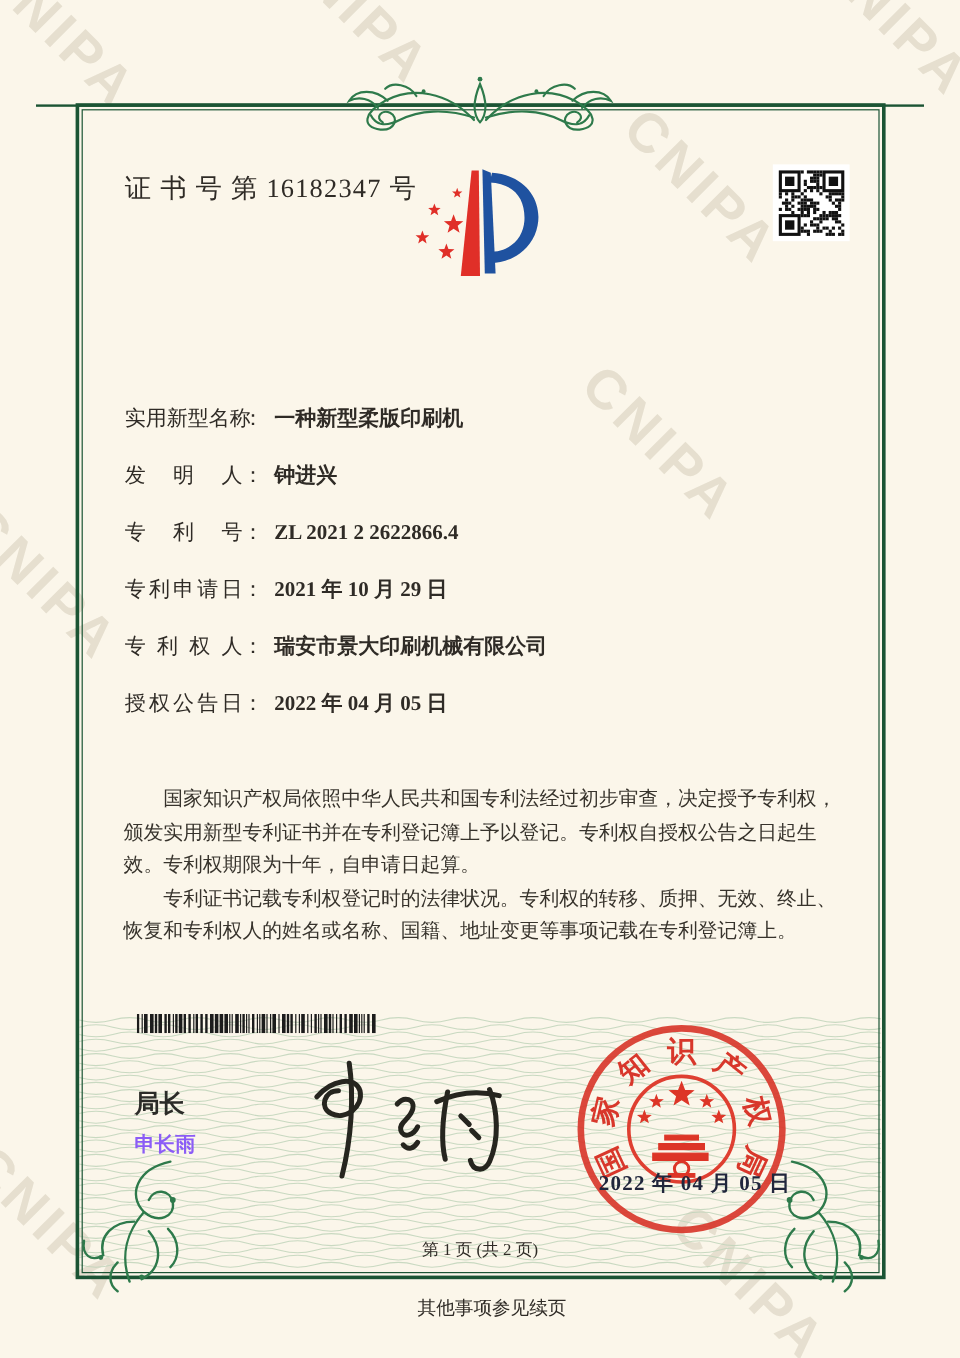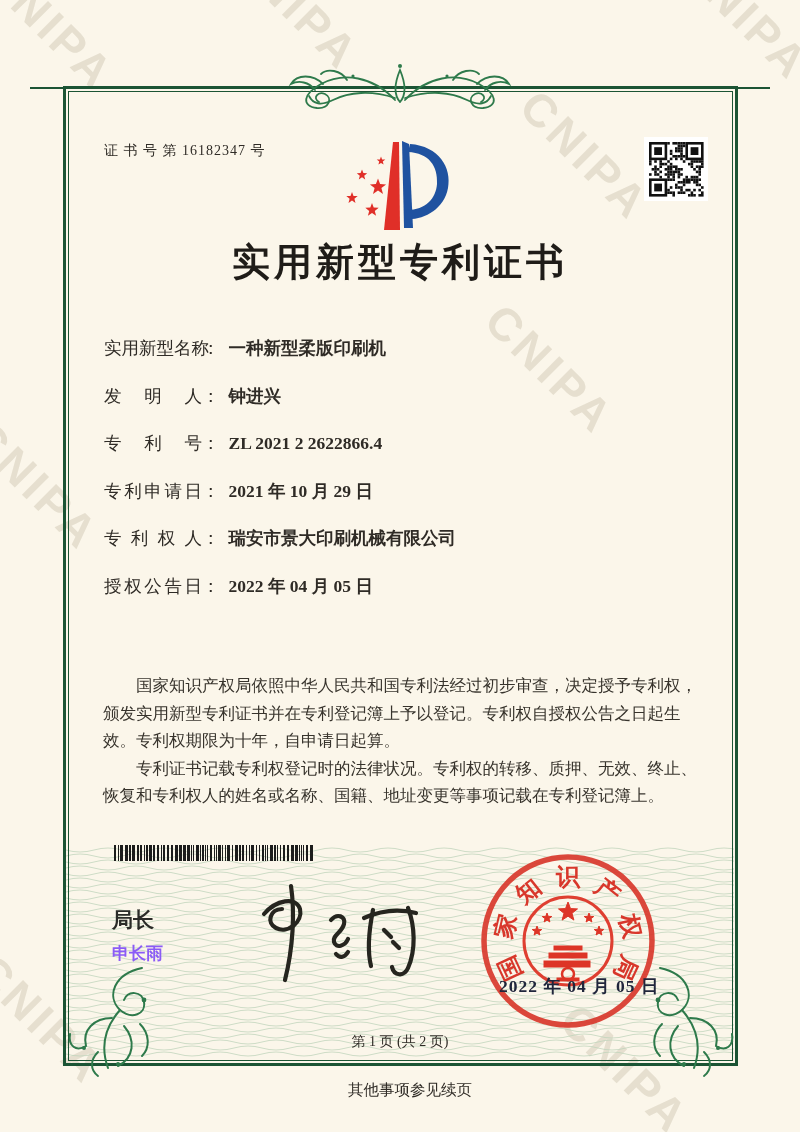--- a/index.html
+++ b/index.html
@@ -6,33 +6,33 @@
   body{width:800px;height:1132px;background:#fbf6ea;overflow:hidden;
        font-family:"Liberation Serif","DejaVu Serif",serif;color:#2f2b26;}
   .page{position:relative;width:800px;height:1132px;overflow:hidden;}
   .wm{position:absolute;font-family:"Liberation Sans","DejaVu Sans",sans-serif;
       font-weight:bold;font-size:46px;letter-spacing:4px;color:#d5cdba;opacity:.55;
       transform:rotate(45deg);pointer-events:none;white-space:nowrap;}
   .frame{position:absolute;left:63px;top:86px;width:669px;height:974px;
          border:3px solid #1b5434;}
   .frame-inner{position:absolute;inset:2px;border:1px solid #1b5434;}
   .toprule{position:absolute;left:30px;top:87px;width:740px;height:2px;background:#1b5434;}
-  .cert-no{position:absolute;left:104px;top:142px;font-size:14px;letter-spacing:1px;}
+  .cert-no{position:absolute;left:104px;top:142px;font-size:22px;letter-spacing:1px;}
   .logo{position:absolute;left:333px;top:130px;}
   .qr{position:absolute;left:644px;top:137px;background:#fff;padding:3px;}
   .title{position:absolute;left:0;right:0;top:237px;text-align:center;
          font-size:38px;font-weight:700;letter-spacing:4px;color:#1f1c18;}
   .fields{position:absolute;left:104px;top:336px;width:600px;}
   .frow{position:relative;height:47.5px;font-size:17.5px;white-space:nowrap;}
   .flabel{display:inline-block;width:98px;text-align:justify;text-align-last:justify;}
   .colon{display:inline-block;}
   .fvalue{display:inline-block;margin-left:9px;font-weight:bold;}
   .pair2{position:absolute;left:305px;top:0;}
   .paras{position:absolute;left:103px;top:652px;width:600px;font-size:16.5px;
-         line-height:27.5px;color:#37332c;margin-top:20px;}
+         line-height:27.5px;color:#37332c;}
   .paras p{margin:0;text-indent:2em;}
   .guilloche{position:absolute;left:66px;top:844px;}
   .barcode{position:absolute;left:114px;top:845px;}
   .signer-title{position:absolute;left:112px;top:906px;font-size:21px;font-weight:700;
         font-family:Liberation Serif, serif;color:#2b2b28;}
   .signer-name{position:absolute;left:112px;top:942px;font-size:17px;font-weight:700;
         font-family:"Liberation Sans","DejaVu Sans",sans-serif;color:#8b5cf6;}
   .signature{position:absolute;left:236px;top:878px;}
   .seal{position:absolute;left:477px;top:850px;}
   .seal-date{position:absolute;left:499px;top:974px;font-size:17.5px;font-weight:700;
@@ -309,21 +309,20 @@
       <rect x="4.6" y="4.6" width="13" height="13" fill="#fff"></rect>
       <rect x="7.2" y="7.2" width="7.800000000000001" height="7.800000000000001" fill="#111"></rect>
       <rect x="38.4" y="2" width="18.2" height="18.2" fill="#111"></rect>
       <rect x="41" y="4.6" width="13" height="13" fill="#fff"></rect>
       <rect x="43.6" y="7.2" width="7.800000000000001" height="7.800000000000001" fill="#111"></rect>
       <rect x="2" y="38.4" width="18.2" height="18.2" fill="#111"></rect>
       <rect x="4.6" y="41" width="13" height="13" fill="#fff"></rect>
       <rect x="7.2" y="43.6" width="7.800000000000001" height="7.800000000000001" fill="#111"></rect>
     </svg>
 
-  <div class="title">实用新型专利证书</div>
 
   <div class="fields">
     <div class="frow">
       <span class="flabel">实用新型名称</span><span class="colon">：</span><span class="fvalue">一种新型柔版印刷机</span>
     </div>
     <div class="frow">
       <span class="flabel">发明人</span><span class="colon">：</span><span class="fvalue">钟进兴</span>
     </div>
     <div class="frow">
       <span class="flabel">专利号</span><span class="colon">：</span><span class="fvalue">ZL 2021 2 2622866.4</span>

